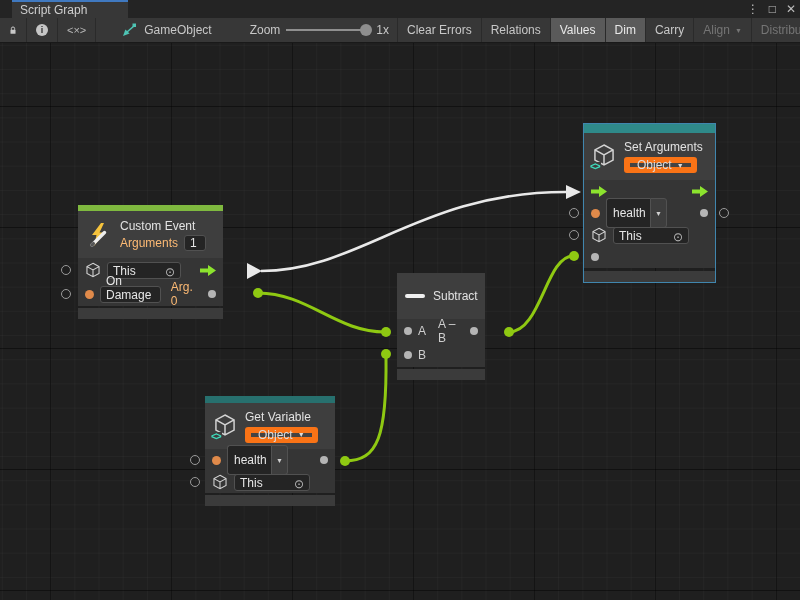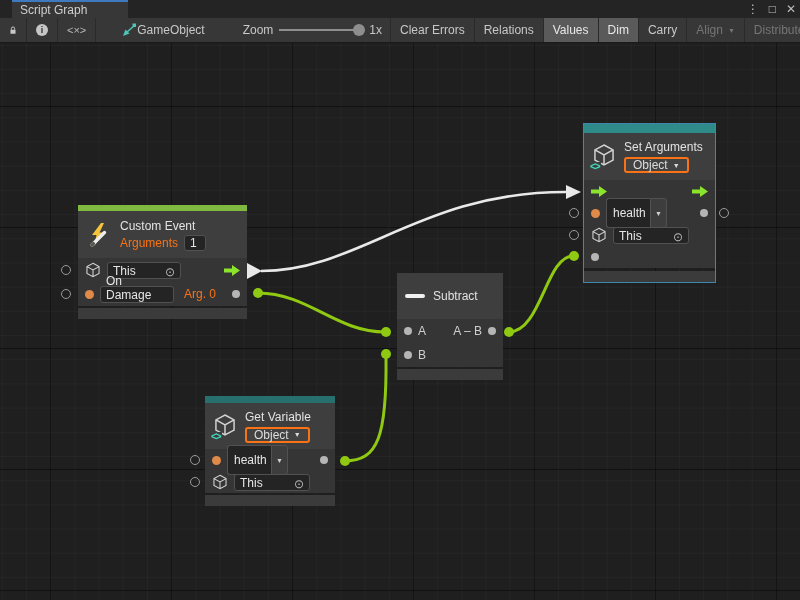--- a/index.html
+++ b/index.html
@@ -58,31 +58,31 @@
   .field { background:#242424; border:1px solid #515151; border-radius:3px; height:17px;
            display:flex; align-items:flex-end; padding:0 5px; color:#e6e6e6; font-size:12px; }
   .field .picker { margin-left:auto; color:#b5b5b5; font-size:12px; line-height:12px; }
   .numfield { background:#242424; border:1px solid #515151; border-radius:3px; height:16px; min-width:22px;
               display:inline-flex; align-items:center; padding:0 5px; color:#e6e6e6; }
   .dropdown { display:flex; height:30px; flex:none; }
   .dd-value { background:#242424; border:1px solid #515151; border-right:none; border-radius:3px 0 0 3px;
               display:flex; align-items:center; padding:0 6px; color:#e6e6e6; }
   .dd-btn { width:17px; background:#3d3d3d; border:1px solid #515151; border-radius:0 3px 3px 0;
             display:flex; align-items:center; justify-content:center; color:#d0d0d0; font-size:7px; }
-  .kind-dd { background:#434343; border:2px solid #f97316; border-radius:3px; height:16px;
+  .kind-dd { background:#434343; border:6px solid #f97316; border-radius:3px; height:16px;
              display:inline-flex; align-items:center; padding:0 7px; gap:5px; color:#dcdcdc; font-size:12px; }
   .kind-dd .caret { font-size:7px; }
 
   .icon-wrap { position:relative; flex:none; }
   .var-badge { position:absolute; left:-3px; bottom:-2px; color:#3fe0c0; font-weight:bold;
                font-size:10px; letter-spacing:-1px; background:#3e3e3e; line-height:10px; padding:0 1px; }
   .minus-bar { width:20px; height:4px; border-radius:2px; background:#f0f0f0; flex:none; }
 
   .rowlabel { color:#cfcfcf; }
-  .dimlabel { color:#f97316; }
+  .dimlabel { color:#fdba74; }
 
   
   .ext-port { position:absolute; width:10px; height:10px; border:1.5px solid #9a9a9a; border-radius:50%; z-index:4; }
 
   .wires { position:absolute; left:0; top:0; width:800px; height:600px; z-index:3; pointer-events:none; }
 </style>
 </head>
 <body>
 
 <div id="app">
@@ -105,21 +105,21 @@
           <rect x="2.2" y="6" width="7.6" height="6" rx="1" fill="#c8c8c8"></rect>
         </svg>
     </div>
     <div class="tbtn" style="width:31px;">
       <div class="info-circle">i</div>
     </div>
     <div class="tbtn" style="width:57px;">
       <span style="font-size:11px;color:#b8b8b8;">&lt;×&gt;</span>
     </div>
 
-    <div class="flat" style="margin-left:18px; ">
+    <div class="flat" style="margin-left:18px; gap:7px;">
       <svg width="15" height="14" viewBox="0 0 15 14">
         <path d="M12 3 L5 9" stroke="#4ec4b4" stroke-width="1.6"></path>
         <rect x="10.5" y="0.5" width="3.5" height="3.5" fill="#4ec4b4"></rect>
         <path d="M1 13 L7.6 10.6 L3.4 6.4 Z" fill="#4ec4b4"></path>
       </svg>
       <span>GameObject</span>
     </div>
 
     <div class="flat" style="margin-left:22px;justify-content:center;">
       <span>Zoom</span>
@@ -151,21 +151,21 @@
     </div>
     <div class="tbtn disabled">
       <span>Distribute</span>
 
     </div>
 
   </div>
 
   <div class="canvas"></div>
 
-  <div class="node" style="left:78px; top:205px; width:169px;">
+  <div class="node" style="left:78px; top:205px; width:145px;">
     <div class="nbar" style="height:6px; background:#7fb93f;"></div>
     <div class="nheader" style="height:47px;">
       <svg width="26" height="26" viewBox="0 0 26 26" style="flex:none;">
         <polygon points="15,1 6,13 10.5,13 8,24 18.5,10.5 13.5,10.5 18,1" fill="#f6c33c"></polygon>
         <path d="M6 23 L18.5 10.5" stroke="#ededed" stroke-width="3.4" stroke-linecap="round"></path>
         <path d="M6 23 l1.4 -1.4" stroke="#555555" stroke-width="3.4" stroke-linecap="round"></path>
       </svg>
       <div>
         <div class="ntitle">Custom Event</div>
         <div style="display:flex; align-items:center; gap:6px; margin-top:1px;">
@@ -195,21 +195,21 @@
         </div>
         <span class="dimlabel" style="margin-left:4px;">Arg. 0</span>
         <div class="flexspace"></div>
         <div class="port-dot"></div>
       </div>
     </div>
     <div class="ngap"></div>
     <div class="nfooter"></div>
   </div>
 
-  <div class="node" style="left:397px; top:273px; width:106px;">
+  <div class="node" style="left:397px; top:273px; width:88px;">
     <div class="nheader" style="height:46px;">
       <div class="minus-bar"></div>
       <div class="ntitle">Subtract</div>
     </div>
     <div class="nbody">
       <div class="nrow" style="height:24px;">
         <div class="port-dot"></div>
         <span class="rowlabel">A</span>
         <div class="flexspace"></div>
         <span class="rowlabel">A – B</span>

